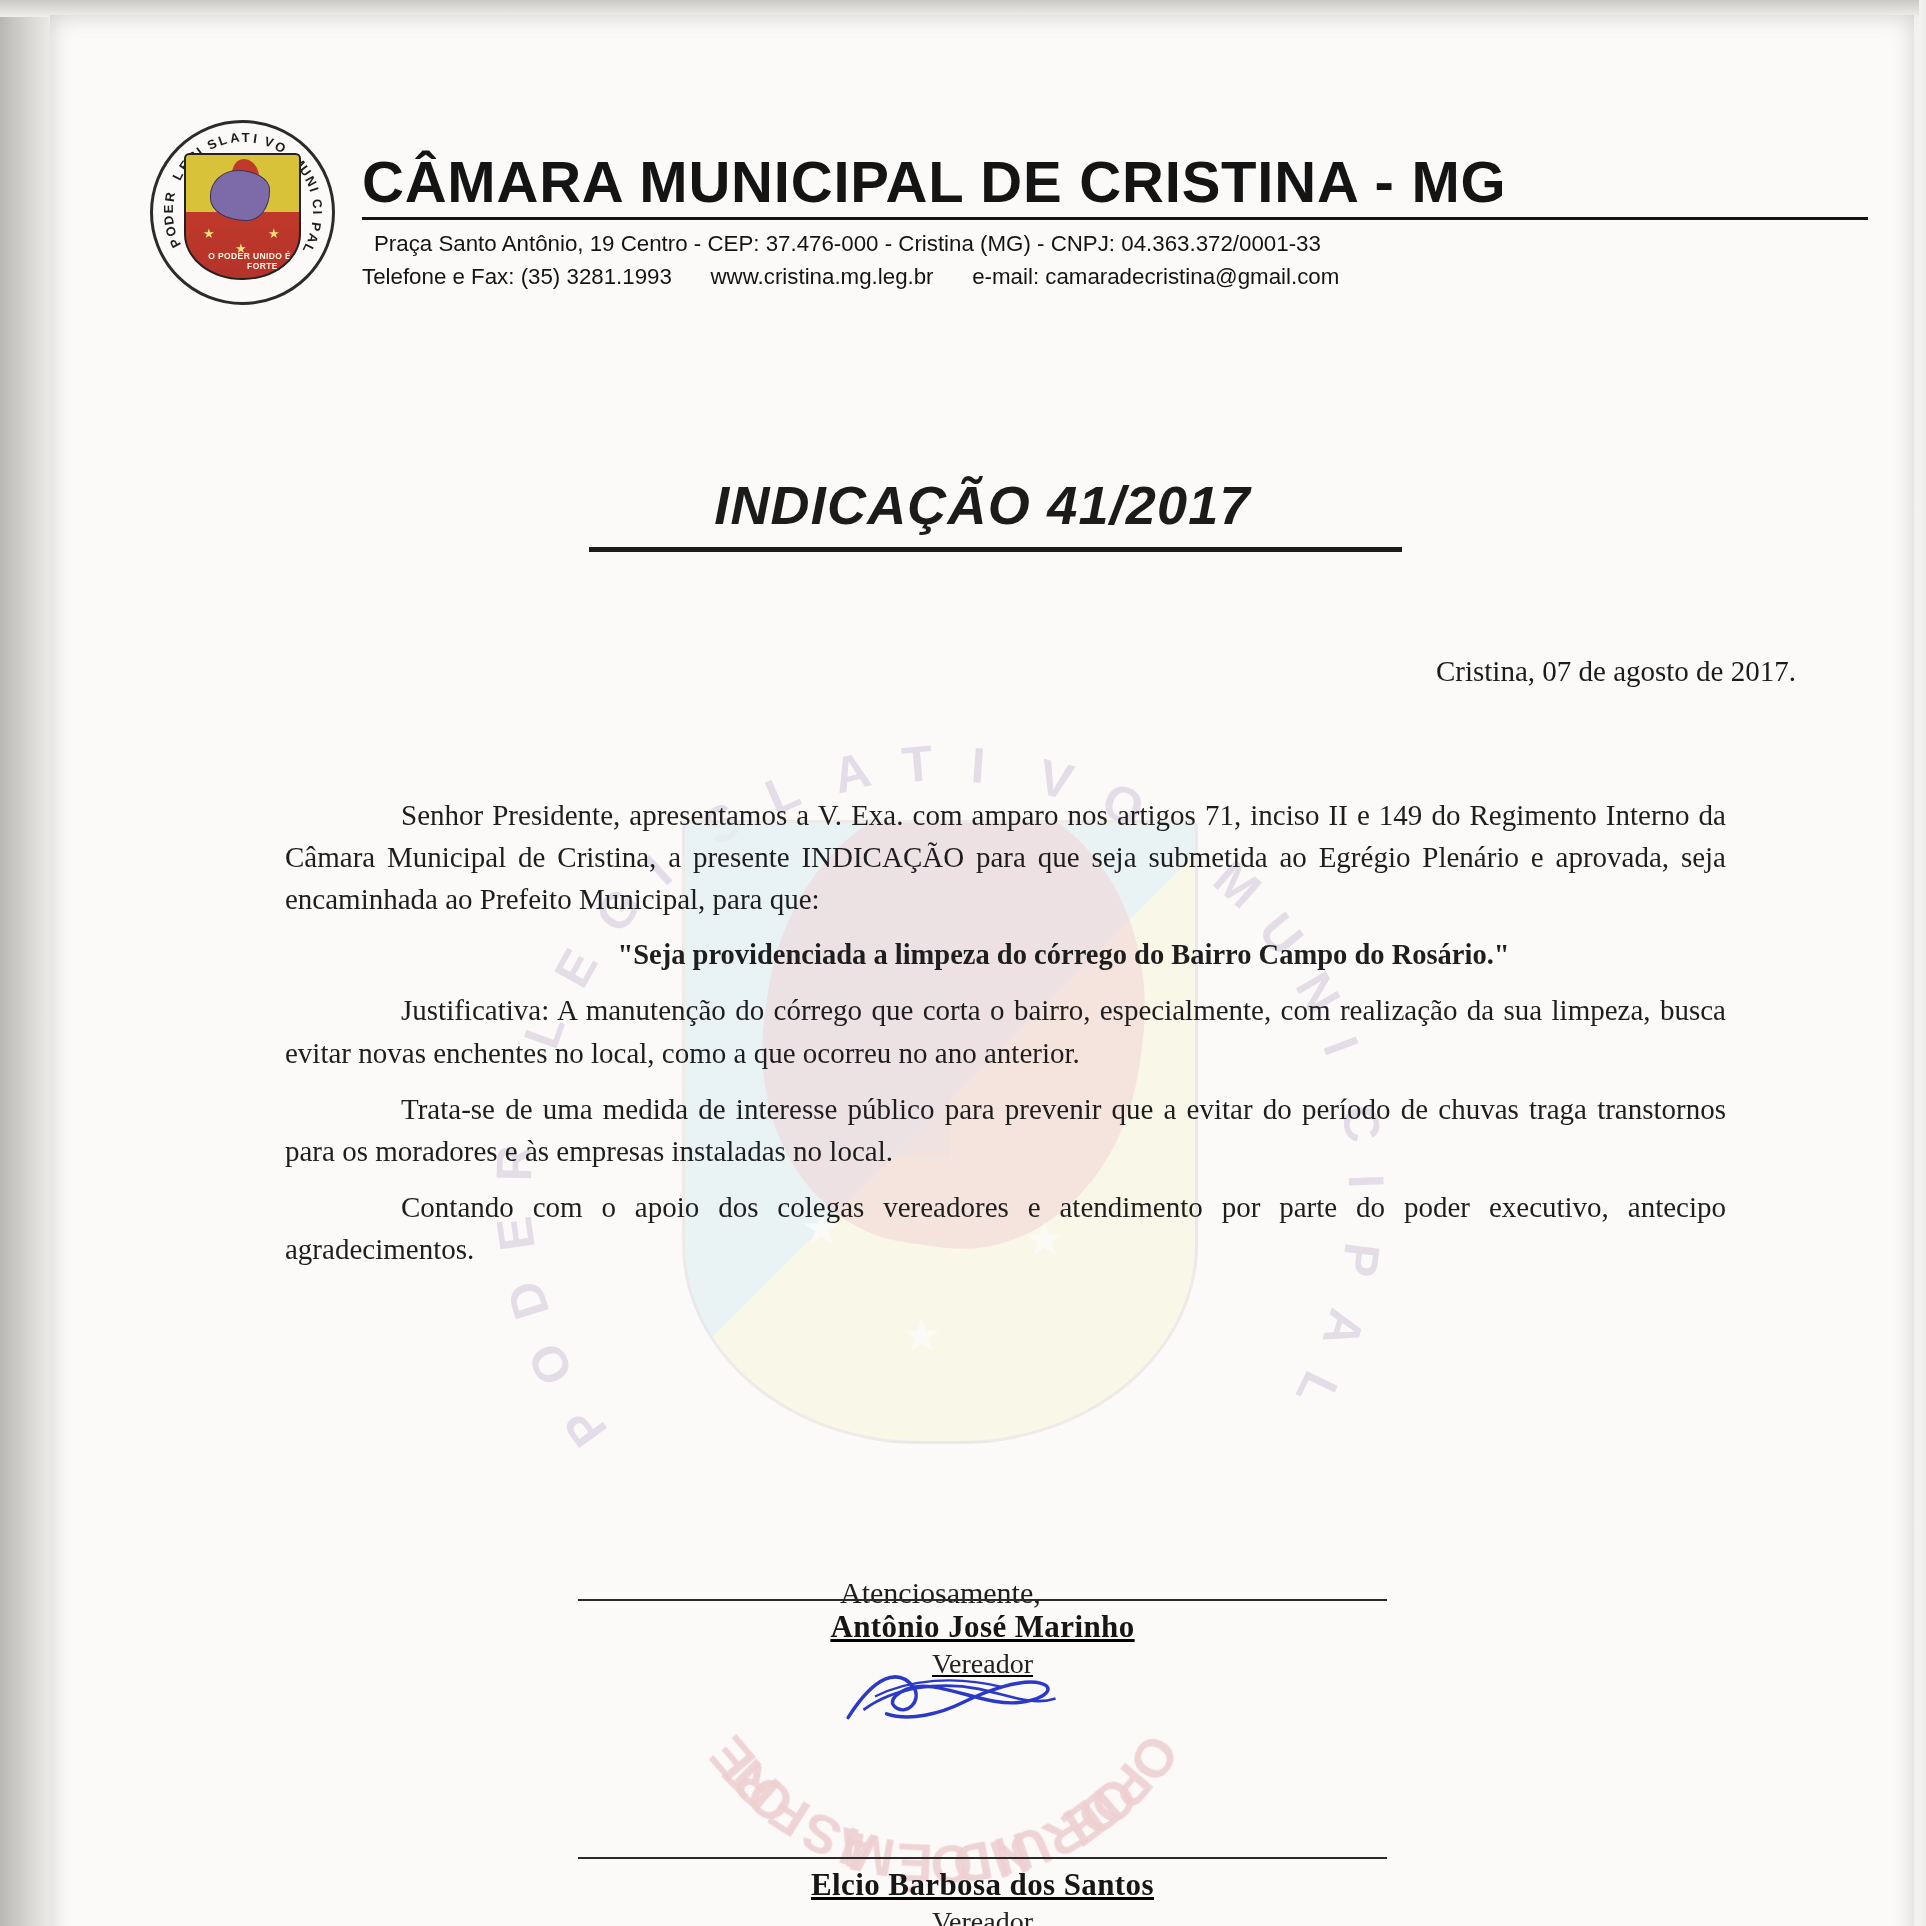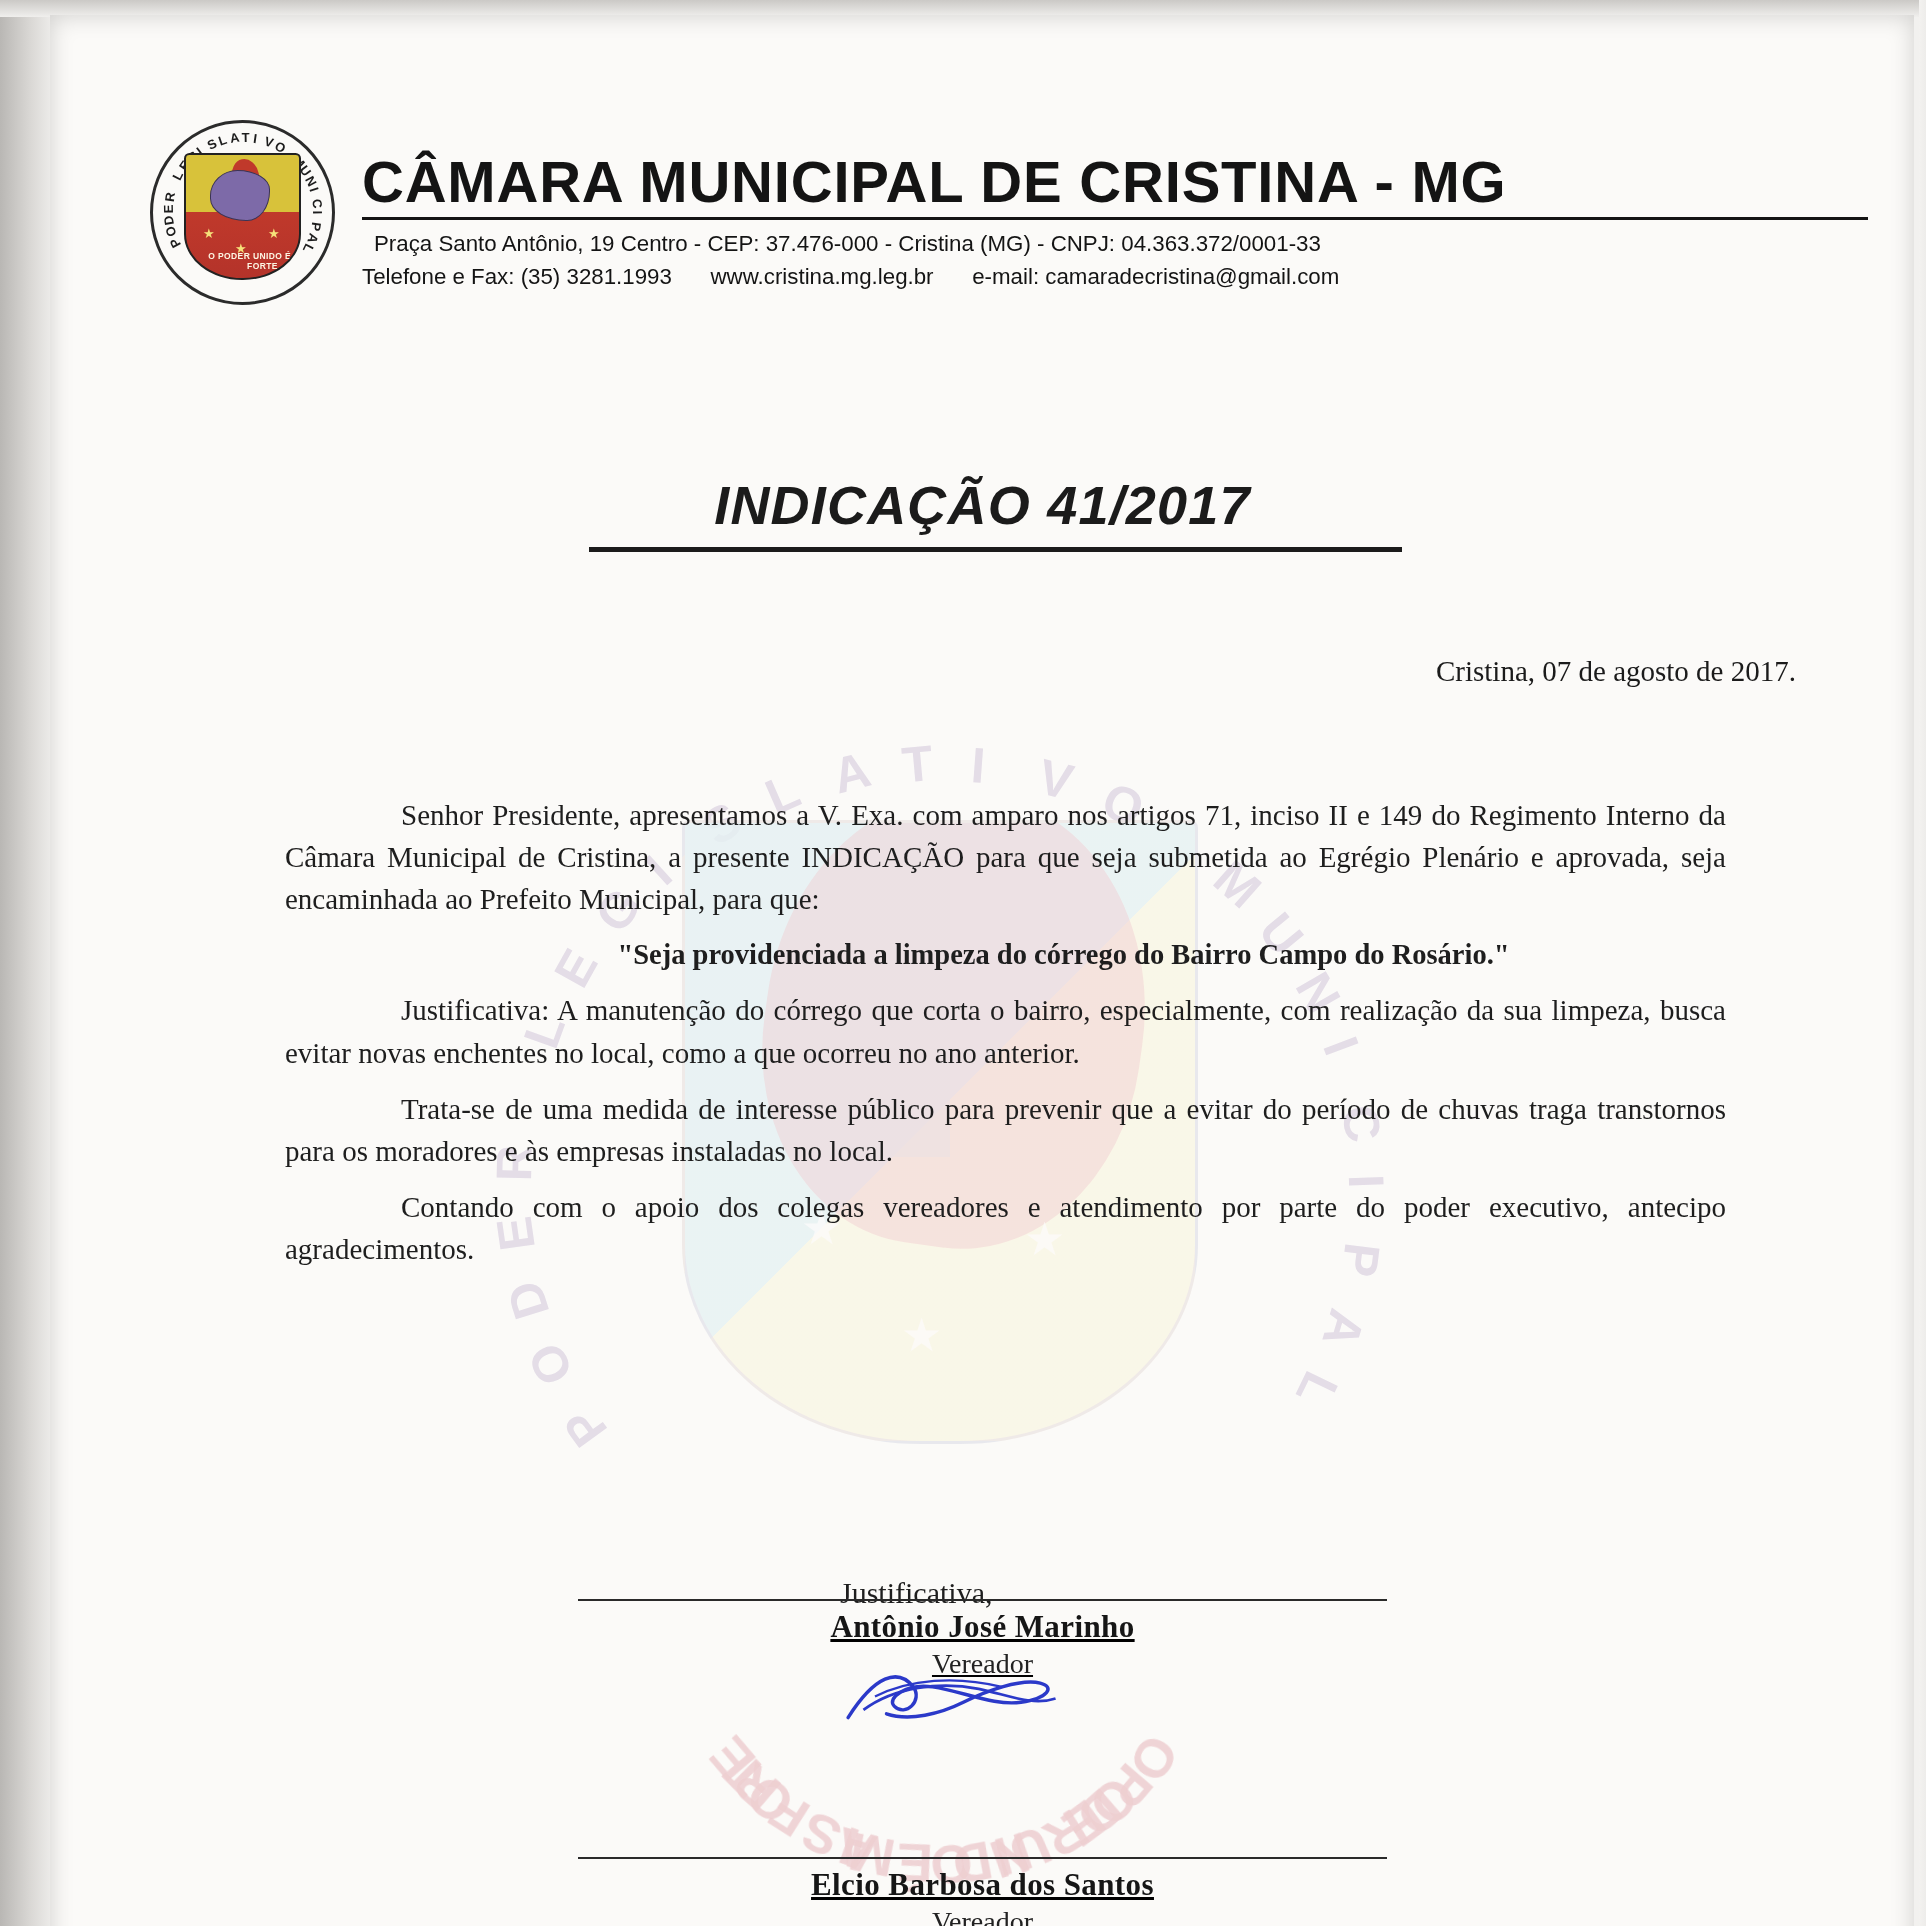--- a/index.html
+++ b/index.html
@@ -479,21 +479,21 @@
   <div class="place-date">Cristina, 07 de agosto de 2017.</div>
 
   <div class="body">
     <p>Senhor Presidente, apresentamos a V. Exa. com amparo nos artigos 71, inciso II e 149 do Regimento Interno da Câmara Municipal de Cristina, a  presente INDICAÇÃO para que seja submetida ao Egrégio Plenário e aprovada, seja encaminhada ao Prefeito Municipal, para que:</p>
     <p class="quote">"Seja providenciada a limpeza do córrego do Bairro Campo do Rosário."</p>
     <p>Justificativa: A manutenção do córrego que corta o bairro, especialmente, com realização da sua limpeza, busca evitar novas enchentes no local, como a que ocorreu no ano anterior.</p>
     <p>Trata-se de uma medida de interesse público para prevenir que a evitar do período de chuvas traga transtornos para os moradores e às empresas instaladas no local.</p>
     <p>Contando com o apoio dos colegas vereadores e atendimento por parte do poder executivo, antecipo agradecimentos.</p>
   </div>
 
-  <div class="sig-closing">Justificativa,</div>
+  <div class="sig-closing">Atenciosamente,</div>
 
   <svg class="scribble scribble-1" viewBox="0 0 620 190">
     <path d="M20,150 C90,40 150,20 190,70 C215,105 170,150 140,120 C120,100 170,60 240,70
              C320,82 400,120 470,110 C540,100 560,70 520,60 C470,48 380,80 320,110
              C260,140 180,160 120,140" fill="none" stroke="#2b39c9" stroke-width="9" stroke-linecap="round"></path>
     <path d="M60,130 C140,70 260,55 360,75 C440,92 500,120 560,100" fill="none" stroke="#2b39c9" stroke-width="7"></path>
     <path d="M90,95 C180,50 300,40 420,70" fill="none" stroke="#2b39c9" stroke-width="6"></path>
   </svg>
 
   <div class="sig-block sig-1">

